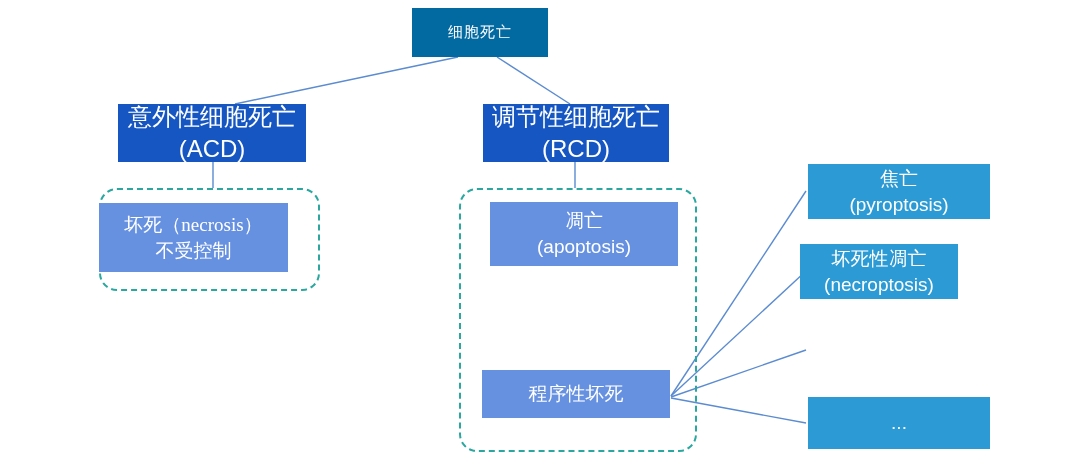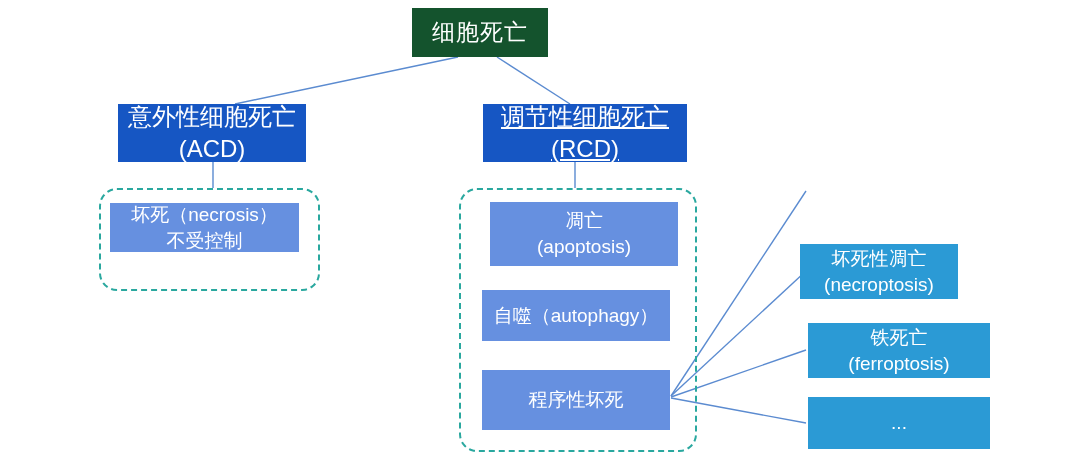--- a/index.html
+++ b/index.html
@@ -32,22 +32,22 @@
     color: #ffffff;
     white-space: pre-line;
     line-height: 1.35;
     box-sizing: border-box;
   }
   .node-dark {
     background: #1656C3;
     font-size: 24px;
   }
   .node-root {
-    background: #14532d;
-    font-size: 23px;
+    background: #0369a1;
+    font-size: 15px;
     letter-spacing: 1px;
   }
   .node-medium {
     background: #6690E0;
     font-size: 19px;
   }
   .node-cyan {
     background: #2B9AD5;
     font-size: 19px;
   }
@@ -78,39 +78,38 @@
     <line x1="671" y1="396" x2="806" y2="271" stroke="#5B8BD0" stroke-width="1.4"></line>
     <line x1="671" y1="397" x2="806" y2="350" stroke="#5B8BD0" stroke-width="1.4"></line>
     <line x1="671" y1="398" x2="806" y2="423" stroke="#5B8BD0" stroke-width="1.4"></line>
   </svg>
 
   <div class="node node-root" style="left:412px; top:8px; width:136px; height:49px;">细胞死亡</div>
 
   <div class="node node-dark" style="left:118px; top:104px; width:188px; height:58px;">意外性细胞死亡
 (ACD)</div>
 
-  <div class="node node-dark" style="left:483px; top:104px; width:204px; height:58px;text-decoration:underline;">调节性细胞死亡
+  <div class="node node-dark" style="left:483px; top:104px; width:186px; height:58px;">调节性细胞死亡
 (RCD)</div>
 
   <div class="dashed-group" style="left:99px; top:188px; width:221px; height:103px;"></div>
 
-  <div class="node node-medium" style="left:110px; top:203px; width:189px; height:49px;">坏死（necrosis）
+  <div class="node node-medium" style="left:99px; top:203px; width:189px; height:69px;font-family:Liberation Serif, serif;">坏死（necrosis）
 不受控制</div>
 
   <div class="dashed-group" style="left:459px; top:188px; width:238px; height:264px;"></div>
 
   <div class="node node-medium" style="left:482px; top:202px; width:188px; height:64px;margin-left:8px;">凋亡
 (apoptosis)</div>
 
-  <div class="node node-medium" style="left:482px; top:290px; width:188px; height:51px;">自噬（autophagy）</div>
 
-  <div class="node node-medium" style="left:482px; top:370px; width:188px; height:60px;">程序性坏死</div>
+  <div class="node node-medium" style="left:482px; top:370px; width:188px; height:48px;">程序性坏死</div>
 
+  <div class="node node-cyan" style="left:808px; top:164px; width:182px; height:55px;">焦亡
+(pyroptosis)</div>
 
   <div class="node node-cyan" style="left:800px; top:244px; width:158px; height:55px;">坏死性凋亡
 (necroptosis)</div>
 
-  <div class="node node-cyan" style="left:808px; top:323px; width:182px; height:55px;">铁死亡
-(ferroptosis)</div>
 
   <div class="node node-cyan" style="left:808px; top:397px; width:182px; height:52px;">...</div>
 
 </div>
 
 </body></html>

